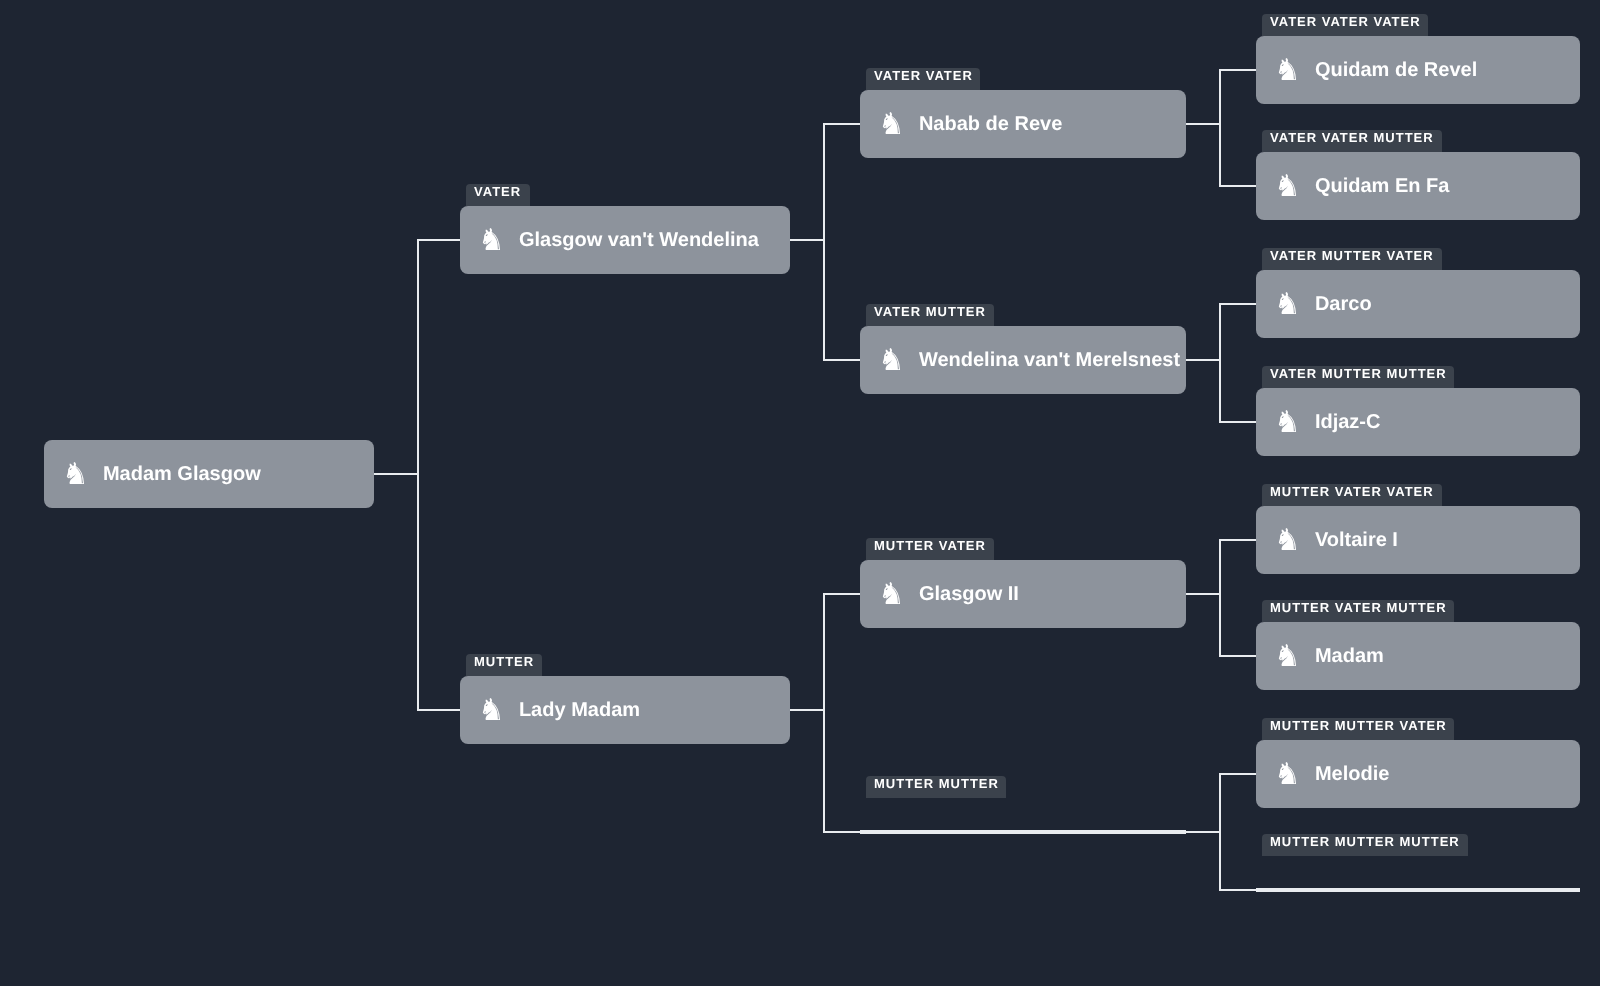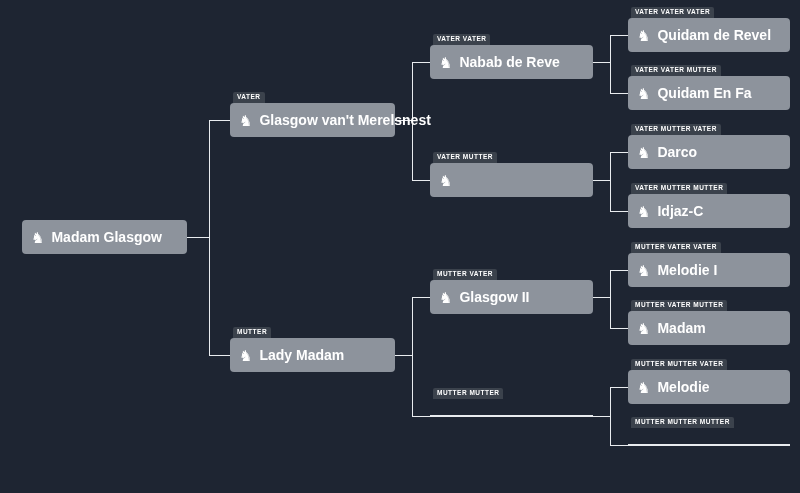--- a/index.html
+++ b/index.html
@@ -47,21 +47,21 @@
     white-space: nowrap;
     text-transform: uppercase;
   }
   .node .horse {
     font-size: 15px;
     line-height: 1;
     color: var(--node_text, #ffffff);
     flex: 0 0 auto;
   }
   .node .name {
-    font-size: 14px;
+    font-size: 10px;
     font-weight: bold;
     white-space: nowrap;
   }
   .node.empty {
     background: transparent;
     border-radius: 0;
     padding: 0;
   }
   .node.empty .placeholder-line {
     position: absolute;
@@ -89,38 +89,39 @@
   </svg>
 
   <div class="node" style="left:22px; top:220px; width:165px">
     <span class="horse">♞</span>
     <span class="name">Madam Glasgow</span>
   </div>
 
   <div class="node" style="left:230px; top:103px; width:165px">
     <span class="tag">VATER</span>
     <span class="horse">♞</span>
-    <span class="name">Glasgow van't Merelsnest</span>
+    <span class="name">Glasgow van't Wendelina</span>
   </div>
 
   <div class="node" style="left:230px; top:338px; width:165px">
     <span class="tag">MUTTER</span>
     <span class="horse">♞</span>
     <span class="name">Lady Madam</span>
   </div>
 
   <div class="node" style="left:430px; top:45px; width:163px">
     <span class="tag">VATER VATER</span>
     <span class="horse">♞</span>
     <span class="name">Nabab de Reve</span>
   </div>
 
   <div class="node" style="left:430px; top:163px; width:163px">
     <span class="tag">VATER MUTTER</span>
     <span class="horse">♞</span>
+    <span class="name">Wendelina van't Merelsnest</span>
   </div>
 
   <div class="node" style="left:430px; top:280px; width:163px">
     <span class="tag">MUTTER VATER</span>
     <span class="horse">♞</span>
     <span class="name">Glasgow II</span>
   </div>
 
   <div class="node empty" style="left:430px; top:399px; width:163px">
     <span class="tag">MUTTER MUTTER</span>
@@ -147,21 +148,21 @@
 
   <div class="node" style="left:628px; top:194px; width:162px">
     <span class="tag">VATER MUTTER MUTTER</span>
     <span class="horse">♞</span>
     <span class="name">Idjaz-C</span>
   </div>
 
   <div class="node" style="left:628px; top:253px; width:162px">
     <span class="tag">MUTTER VATER VATER</span>
     <span class="horse">♞</span>
-    <span class="name">Melodie I</span>
+    <span class="name">Voltaire I</span>
   </div>
 
   <div class="node" style="left:628px; top:311px; width:162px">
     <span class="tag">MUTTER VATER MUTTER</span>
     <span class="horse">♞</span>
     <span class="name">Madam</span>
   </div>
 
   <div class="node" style="left:628px; top:370px; width:162px">
     <span class="tag">MUTTER MUTTER VATER</span>

